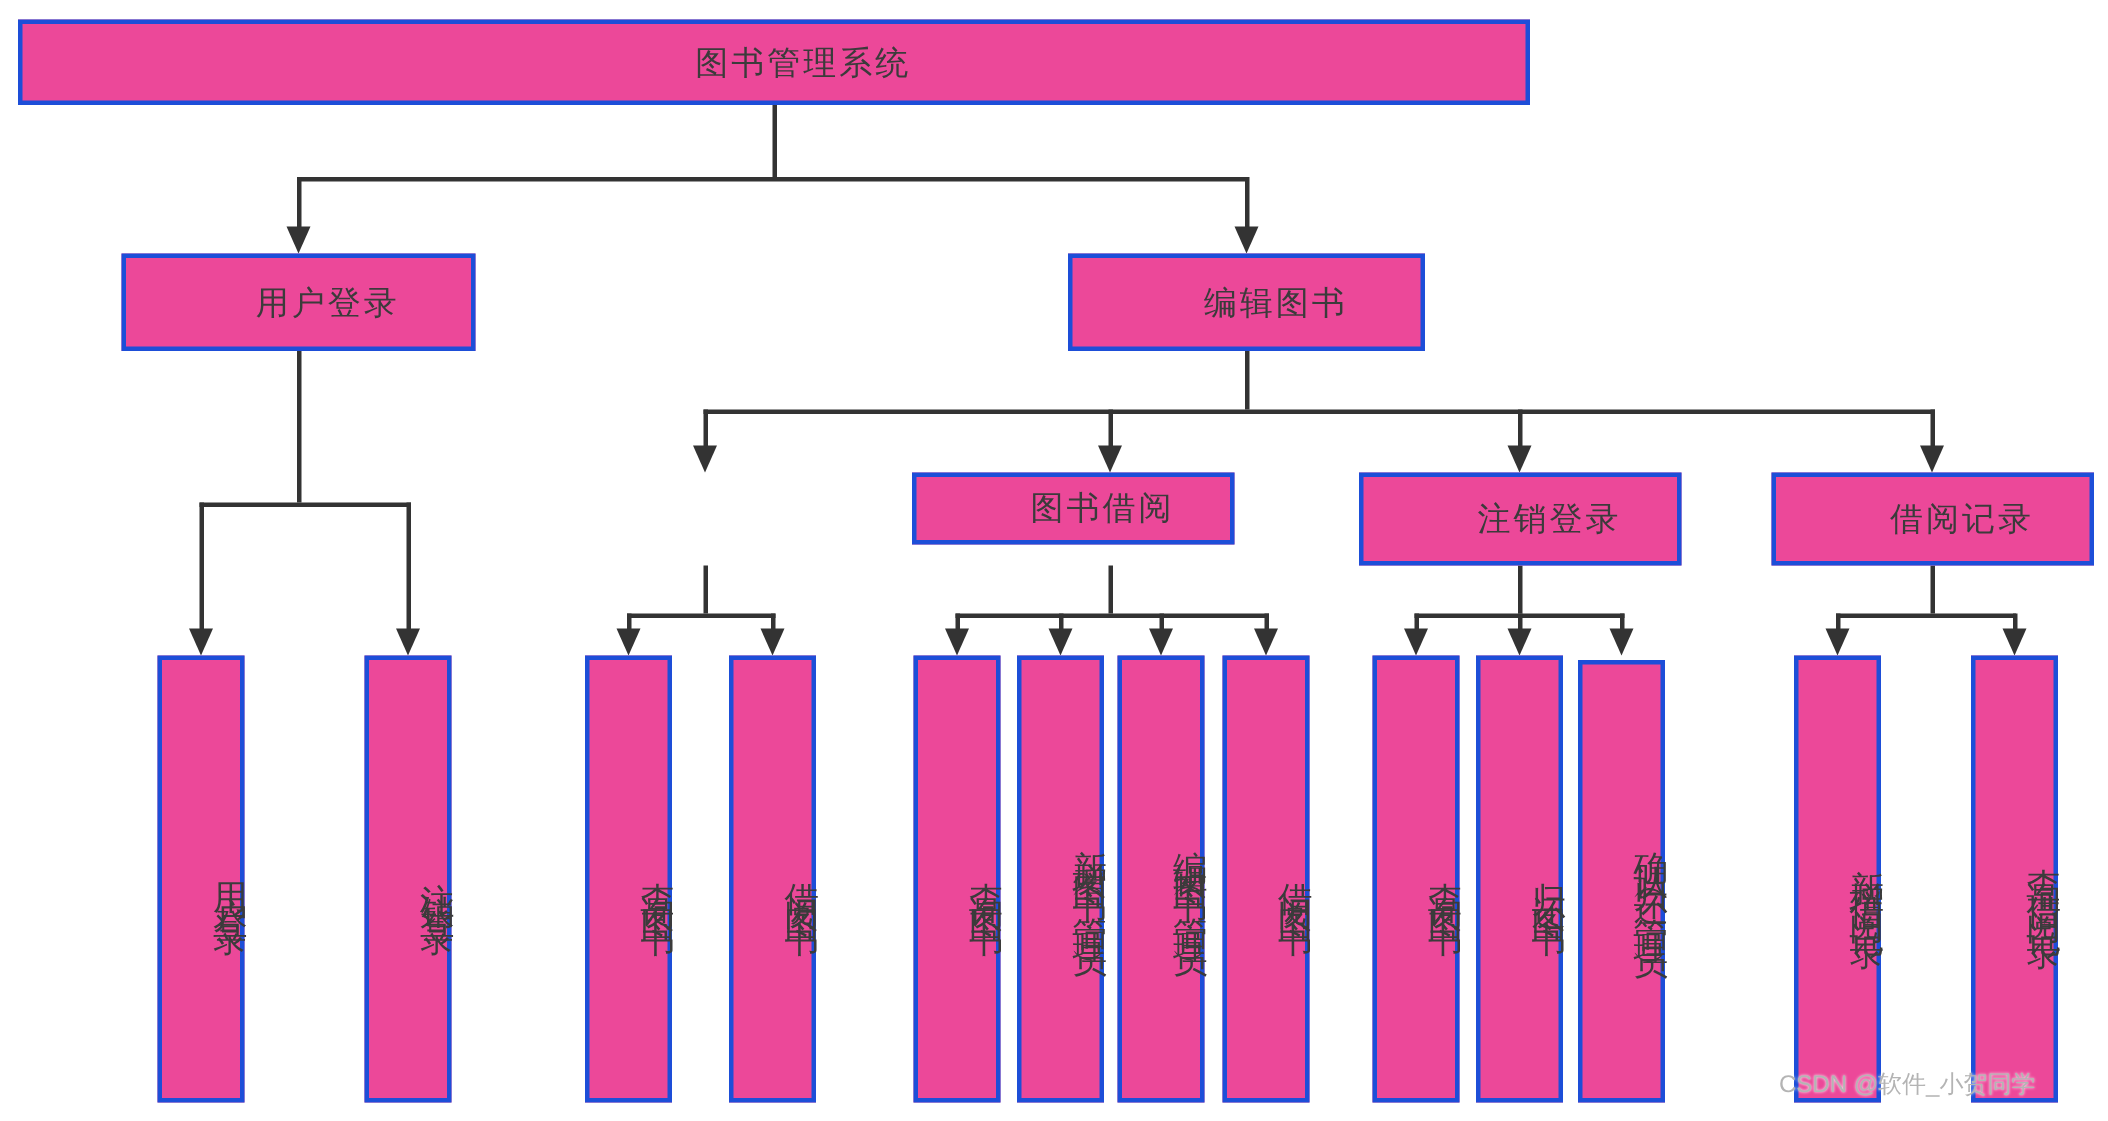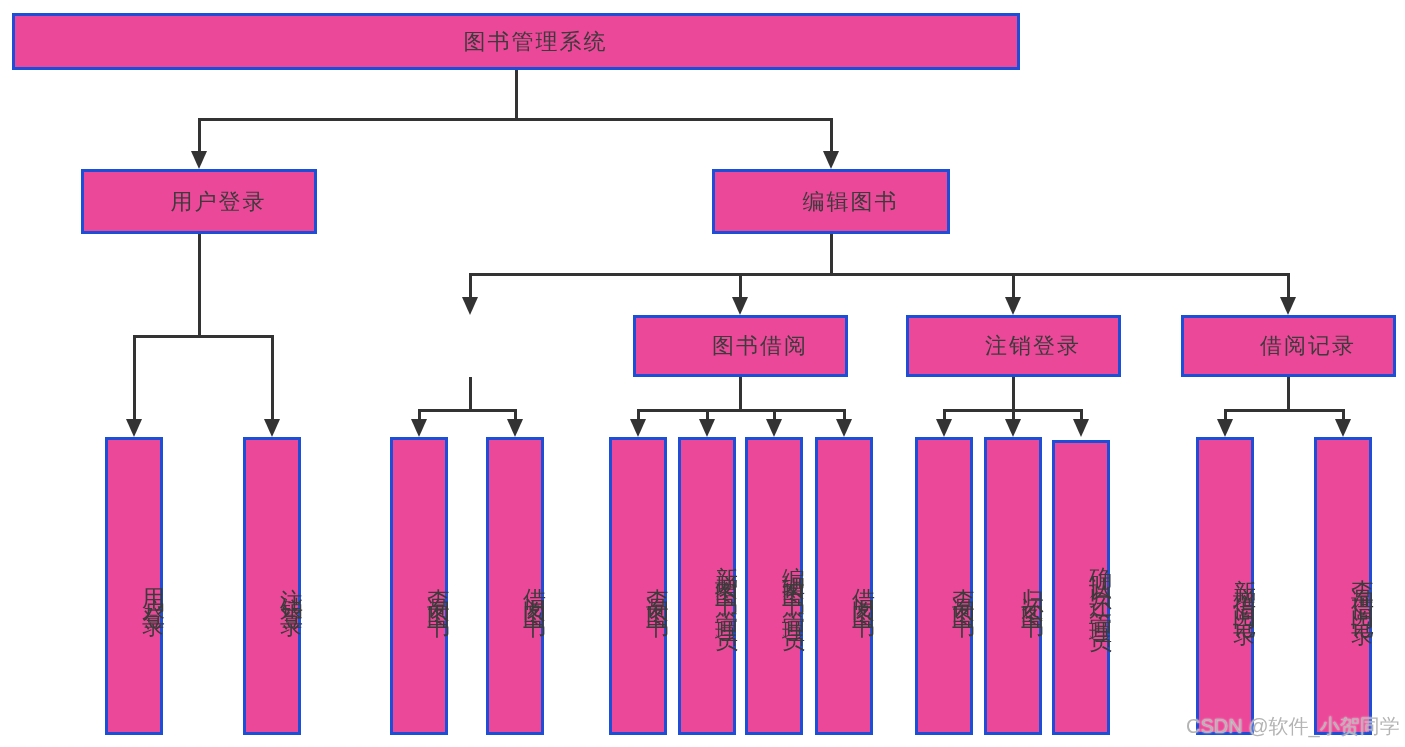--- a/index.html
+++ b/index.html
@@ -23,21 +23,21 @@
   }
   .v { position:absolute; width:3px; background:#333333; z-index:1; }
   .h { position:absolute; height:3px; background:#333333; z-index:1; }
   .arr {
     position:absolute; width:0; height:0; z-index:1;
     border-left:8px solid transparent; border-right:8px solid transparent;
     border-top:18px solid #333333;
   }
   #watermark {
     position:absolute; left:1186px; top:713px; z-index:10;
-    color:#b4b4b4; font-size:20px; white-space:nowrap;
+    color:#b4b4b4; font-size:16px; white-space:nowrap;
     text-shadow:0 0 2px #ffffff;
   }
 </style>
 </head>
 <body>
 
 <div id="canvas">
 
   <div class="node" style="left:12px; top:13px; width:1008px; height:57px;">图书管理系统</div>
 
@@ -62,21 +62,21 @@
   <div class="h" style="left:469px; top:273px; width:821px;"></div>
   <div class="v" style="left:469px; top:273px; height:26px;"></div>
   <div class="arr" style="left:462px; top:297px;"></div>
   <div class="v" style="left:739px; top:273px; height:26px;"></div>
   <div class="arr" style="left:732px; top:297px;"></div>
   <div class="v" style="left:1012px; top:273px; height:26px;"></div>
   <div class="arr" style="left:1005px; top:297px;"></div>
   <div class="v" style="left:1287px; top:273px; height:26px;"></div>
   <div class="arr" style="left:1280px; top:297px;"></div>
 
-  <div class="node" style="left:633px; top:315px; width:215px; height:62px;">图书借阅</div>
+  <div class="node" style="left:608px; top:315px; width:215px; height:48px;">图书借阅</div>
   <div class="node" style="left:906px; top:315px; width:215px; height:62px;">注销登录</div>
   <div class="node" style="left:1181px; top:315px; width:215px; height:62px;">借阅记录</div>
 
   <div class="v" style="left:469px; top:377px; height:32px;"></div>
   <div class="h" style="left:418px; top:409px; width:99px;"></div>
   <div class="v" style="left:418px; top:409px; height:12px;"></div>
   <div class="arr" style="left:411px; top:419px;"></div>
   <div class="v" style="left:514px; top:409px; height:12px;"></div>
   <div class="arr" style="left:507px; top:419px;"></div>
 

